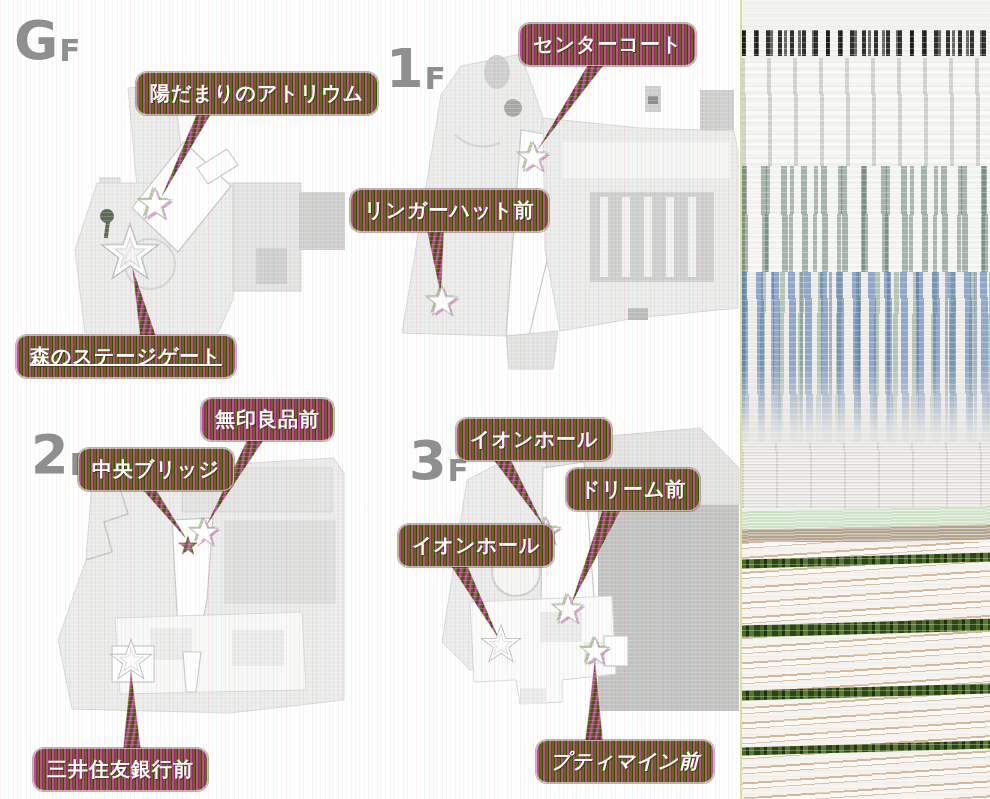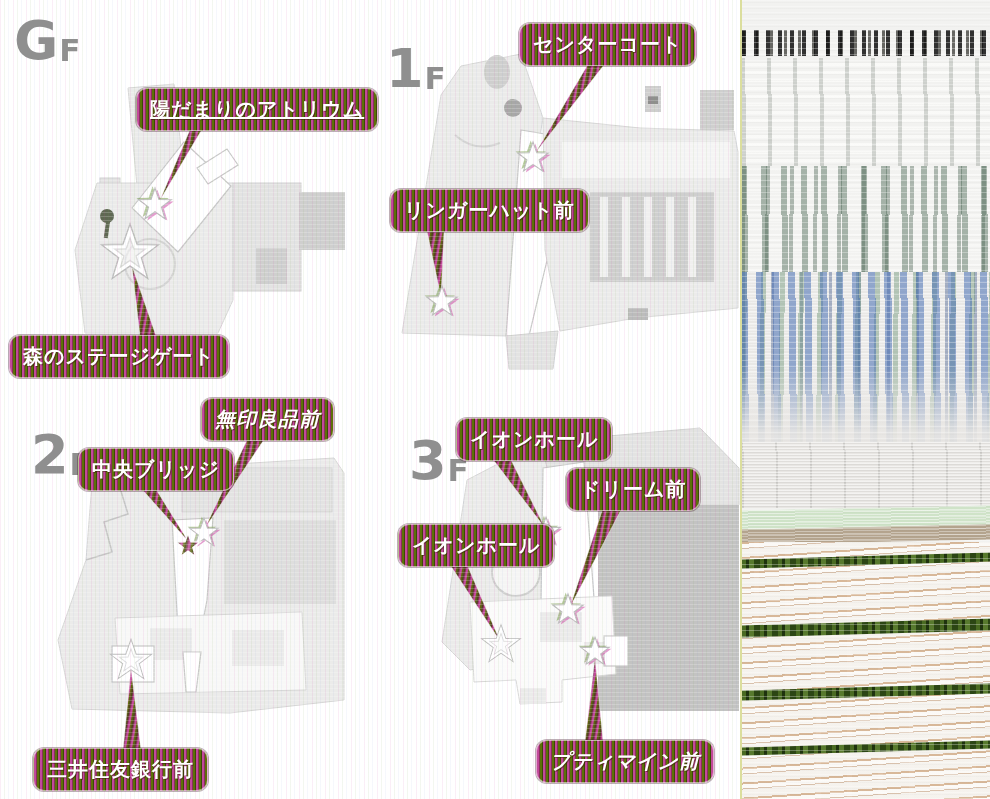--- a/index.html
+++ b/index.html
@@ -26,25 +26,25 @@
   .fm-3f{left:409px;top:434px;}
 
   
   .glabel{position:absolute;white-space:nowrap;color:#fff;font-weight:700;font-size:20px;
     letter-spacing:1px;padding:7px 13px;border-radius:11px;
     border:1.5px solid rgba(255,255,255,0.55);
     box-shadow:0 0 0 1px rgba(70,25,45,0.35);
     text-shadow:1px 1px 0 rgba(60,30,10,0.55);
     background-image:repeating-linear-gradient(90deg,
       #c2499a 0 2px, #8a2f5f 2px 3px, #5d7008 3px 5px, #3c4a05 5px 6px);}
-  .lb-hidamari{left:136px;top:88px;text-decoration:underline;}
-  .lb-mori{left:9px;top:335px;}
+  .lb-hidamari{left:136px;top:72px;}
+  .lb-mori{left:16px;top:335px;text-decoration:underline;}
   .lb-center-court{left:519px;top:23px;}
-  .lb-ringer{left:350px;top:189px;margin-left:40px;}
-  .lb-muji{left:201px;top:398px;font-style:italic;}
+  .lb-ringer{left:350px;top:189px;}
+  .lb-muji{left:201px;top:398px;}
   .lb-chuo{left:78px;top:448px;}
   .lb-smbc{left:33px;top:748px;text-align:right;}
   .lb-daiso{left:456px;top:418px;}
   .lb-dream{left:566px;top:468px;}
   .lb-aeon{left:398px;top:524px;}
   .lb-petit{left:536px;top:740px;font-style:italic;}
 
   
   .mlight{fill:#ebebea;stroke:#d7d7d6;stroke-width:1;}
   .mlight2{fill:#e3e3e2;stroke:#d2d2d1;stroke-width:1;}

